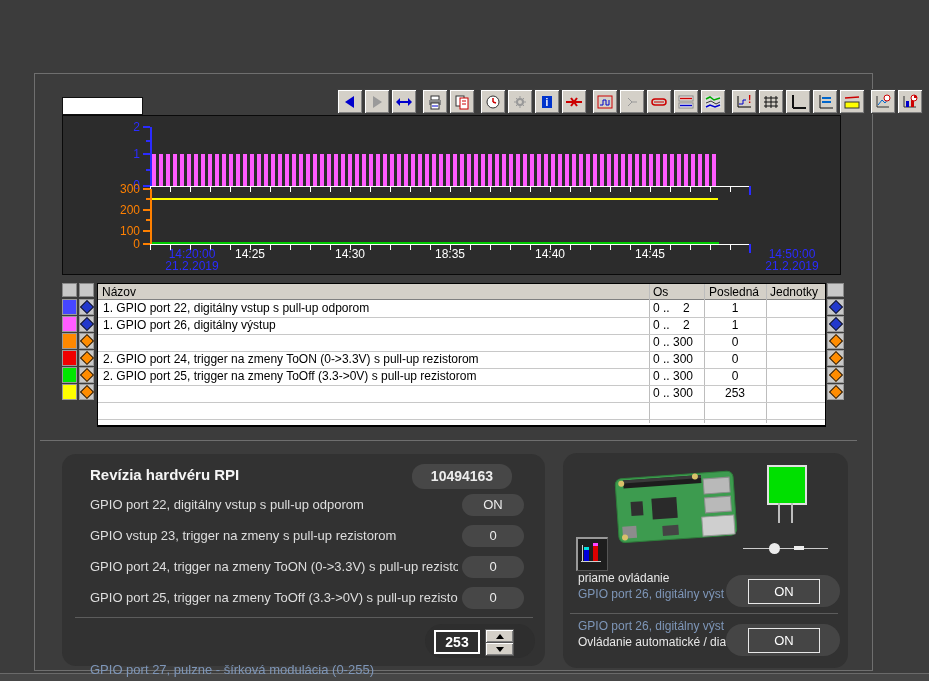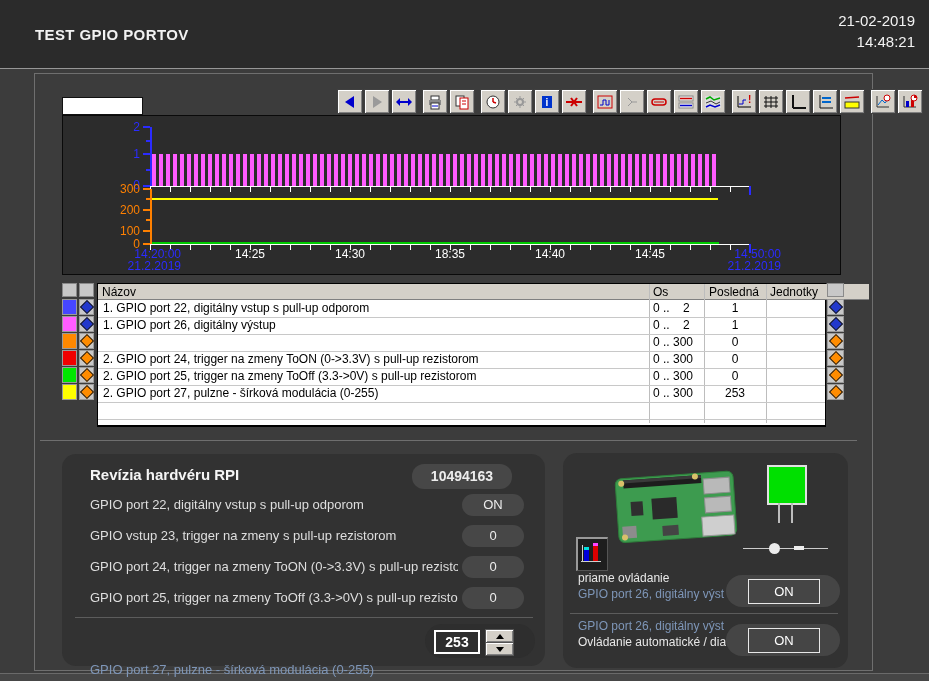--- a/index.html
+++ b/index.html
@@ -23,33 +23,33 @@
       box-shadow:inset 1px 1px 0 #ffffff, inset -1px -1px 0 #808080;
       display:flex;align-items:center;justify-content:center;}
   .tb svg{display:block;}
   
   #chart{left:62px;top:115px;width:777px;height:158px;background:#2c2c2c;border:1px solid #0a0a0a;}
   .blue{color:#2b2bff;}
   .org{color:#ff8000;}
   .ylab{position:absolute;font-size:12px;width:22px;text-align:right;}
   .ytick{position:absolute;height:2px;}
   .xlab{position:absolute;font-size:12px;color:#ffffff;width:44px;text-align:center;top:131px;}
-  .xdate{position:absolute;font-size:12px;color:#2b2bff;width:62px;text-align:right;}
+  .xdate{position:absolute;font-size:12px;color:#2b2bff;width:62px;text-align:center;margin-left:42px;}
   .ticks{position:absolute;height:5px;background:repeating-linear-gradient(90deg,#ffffff 0 1px,transparent 1px 20px);}
   
   .cellhdr{background:#c8c8c8;border:1px solid #8a8a8a;}
   .sw{position:absolute;left:62px;width:15px;height:16px;border:1px solid #9a9a9a;box-sizing:border-box;}
   .dcell{position:absolute;width:15px;height:16px;background:#c8c8c8;border:1px solid #9a9a9a;
          box-sizing:border-box;display:flex;align-items:center;justify-content:center;}
   .dia{width:8px;height:8px;transform:rotate(45deg);border:1px solid #1a1a1a;}
   .dia.b{background:#2238cc;} .dia.o{background:#ff8c00;}
   #tbl{left:97px;top:283px;width:727px;height:141px;background:#ffffff;border:1px solid #000;
        border-bottom:2px solid #000;color:#000;font-size:12px;}
   #tblhead{position:absolute;left:0;top:0;width:727px;height:15px;background:#d4d0c8;
-           border-bottom:1px solid #808080;padding-left:44px;}
+           border-bottom:1px solid #808080;}
   .th{position:absolute;top:1px;font-size:12px;color:#000;}
   .vsep{position:absolute;top:0;width:1px;height:139px;background:#bdbdbd;}
   .trow{position:absolute;left:0;width:727px;height:17px;border-bottom:1px solid #c8c8c8;}
   .tname{position:absolute;left:5px;top:1px;white-space:nowrap;overflow:hidden;max-width:540px;}
   .tos{position:absolute;left:555px;top:1px;width:50px;white-space:pre;}
   .tlast{position:absolute;left:606px;top:1px;width:62px;text-align:center;}
   .tunits{position:absolute;left:668px;top:1px;width:58px;}
   
   .panel{background:#323232;border-radius:14px;}
   #lpanel{left:62px;top:454px;width:483px;height:212px;}
@@ -74,27 +74,20 @@
   .onpill{position:absolute;left:163px;width:114px;height:32px;background:#454545;border-radius:16px;}
   .onrect{position:absolute;left:22px;top:4px;width:70px;height:23px;border:1px solid #e8e8e8;
           color:#ffffff;font-size:13px;text-align:center;line-height:23px;}
   .rtxt{position:absolute;left:15px;font-size:12px;white-space:nowrap;overflow:hidden;max-width:148px;}
 </style>
 </head>
 <body>
 
 <div id="app">
 
-  <div class="abs" id="hdr">
-    <div class="abs" id="title">TEST GPIO PORTOV</div>
-    <div class="abs" id="dt">
-      <div>21-02-2019</div>
-      <div>14:48:21</div>
-    </div>
-  </div>
 
   <div class="abs" id="frame"></div>
   <div class="abs" id="hdiv"></div>
   <div class="abs" id="bstrip"></div>
 
   <div class="abs" id="wbox"></div>
 
   <div class="abs" id="tbar">
     <div class="tg">
       <div class="tb">
@@ -359,21 +352,20 @@
         <span class="tlast">0</span>
         <span class="tunits"></span>
     </div>
     <div class="trow" style="top:84px;">
       <span class="tname">2. GPIO port 25, trigger na zmeny ToOff (3.3-&gt;0V) s pull-up rezistorom</span>
         <span class="tos">0 .. 300</span>
         <span class="tlast">0</span>
         <span class="tunits"></span>
     </div>
     <div class="trow" style="top:101px;">
-      <span class="tname">2. GPIO port 27, pulzne - šírková modulácia (0-255)</span>
         <span class="tos">0 .. 300</span>
         <span class="tlast">253</span>
         <span class="tunits"></span>
     </div>
     <div class="trow" style="top:118px;"></div>
   </div>
 
   <div class="abs cellhdr" style="left:827px;top:283px;width:17px;height:14px;box-sizing:border-box;"></div>
   <div class="dcell" style="left:827px;top:299px;width:17px;">
       <span class="dia b"></span>

